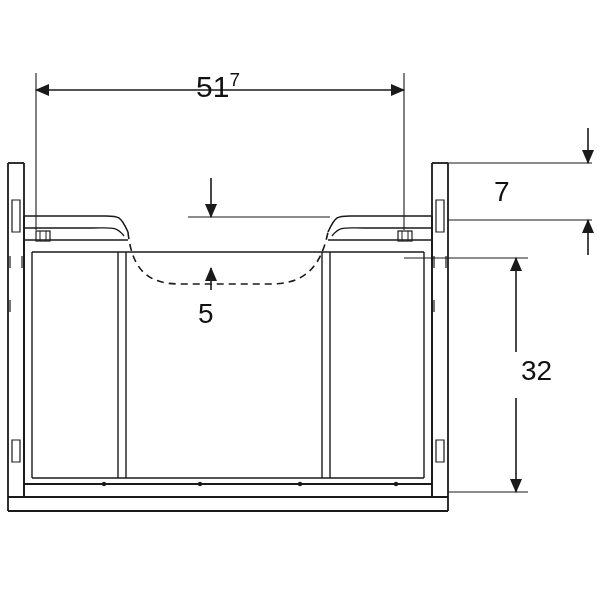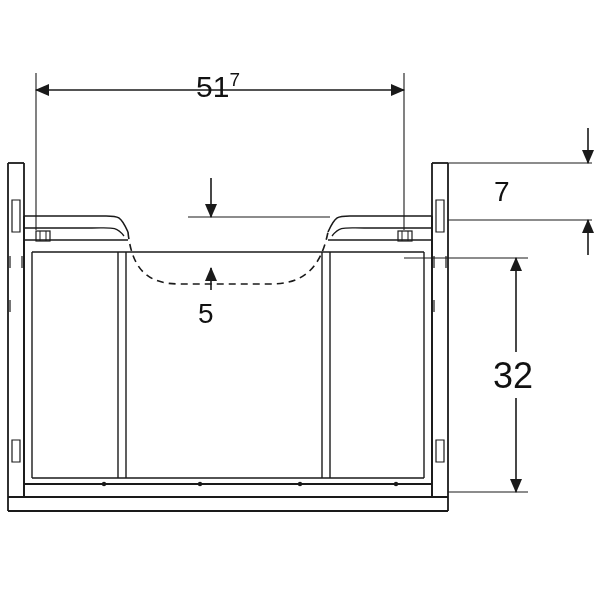--- a/index.html
+++ b/index.html
@@ -44,23 +44,23 @@
     left: 494px;
     top: 176px;
     font-size: 28px;
   }
   .lbl-5 {
     left: 198px;
     top: 298px;
     font-size: 28px;
   }
   .lbl-32 {
-    left: 493px;
+    left: 521px;
     top: 355px;
-    font-size: 36px;
+    font-size: 28px;
   }
 </style>
 </head>
 <body>
 
 <div id="stage">
 
   <svg width="600" height="600" viewBox="0 0 600 600">
 
     <defs>

